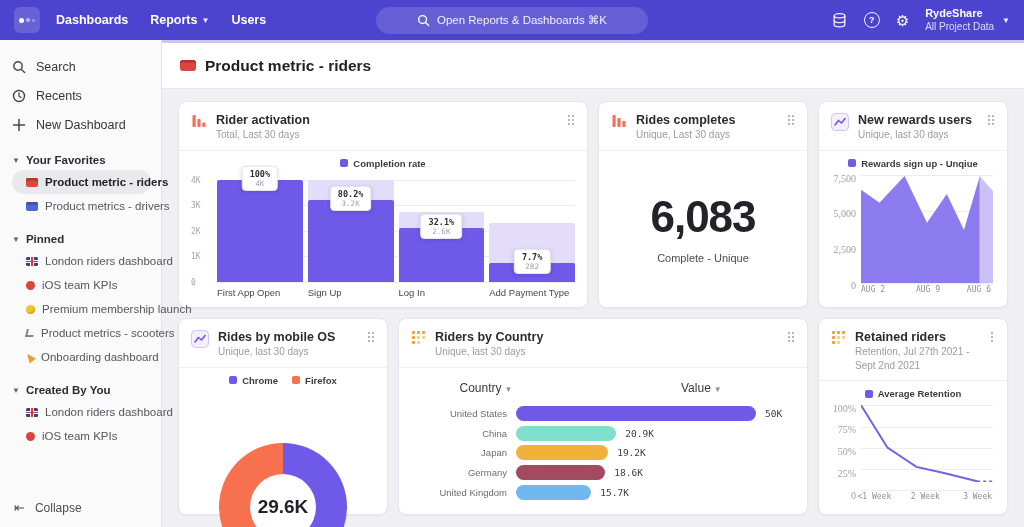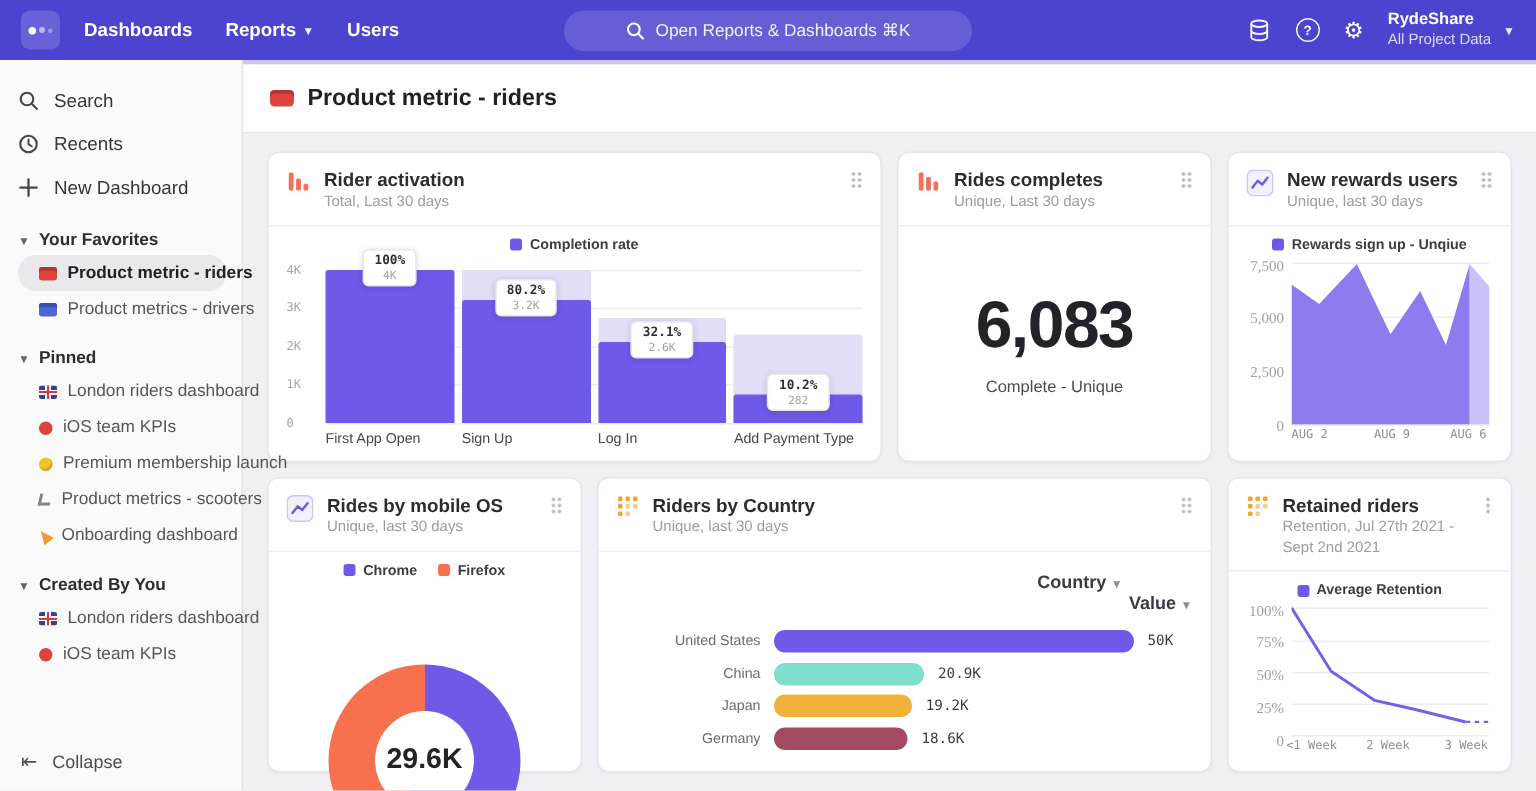--- a/index.html
+++ b/index.html
@@ -107,21 +107,21 @@
   .ainner svg{position:absolute;inset:0;width:100%;height:100%;}
   .axlabels{position:absolute;left:0;right:0;bottom:0;height:13px;}
   .axlab{position:absolute;transform:translateX(-50%);font-size:8px;color:#8e8e96;font-family:"DejaVu Sans Mono",monospace;white-space:nowrap;}
 
   
   .dwrap{flex:1;display:flex;flex-direction:column;align-items:center;gap:47px;}
   .donut{width:128px;height:128px;border-radius:50%;position:relative;margin-top:8px;}
   .dhole{position:absolute;left:50%;top:50%;transform:translate(-50%,-50%);width:66px;height:66px;border-radius:50%;background:#fff;display:flex;align-items:center;justify-content:center;font-size:19px;font-weight:800;color:#222228;}
 
   
-  .hhead{display:flex;align-items:flex-end;padding:6px 0 10px;font-size:12px;font-weight:700;color:#3a3a42;flex-direction:column;}
+  .hhead{display:flex;align-items:center;padding:6px 0 10px;font-size:12px;font-weight:400;color:#3a3a42;}
   .hhead .hc1{width:150px;text-align:center;cursor:pointer;}
   .hhead .hc2{margin-left:120px;cursor:pointer;}
   .hhead .caret{font-size:8px;color:#85858d;margin-left:3px;}
   .hrows{flex:1;display:flex;flex-direction:column;justify-content:space-between;padding-bottom:4px;}
   .hrow{display:flex;align-items:center;height:17px;}
   .hlab{width:105px;text-align:right;font-size:9.5px;color:#6b6b74;padding-right:9px;flex:none;}
   .hbar{height:15px;border-radius:8px;flex:none;}
   .hval{margin-left:9px;font-size:9.5px;color:#3c3c44;font-family:"DejaVu Sans Mono",monospace;}
 </style>
 </head>
@@ -320,21 +320,21 @@
                       <div class="fbar" style="height: 48.3%;"></div>
                       <div class="fchip" style="bottom: calc(48.3% - 11px);">
                         <div class="fpct">32.1%</div>
                         <div class="fcnt">2.6K</div>
                       </div>
                     </div>
                     <div class="fcol">
                       <div class="fbg" style="height: 52.9%;"></div>
                       <div class="fbar" style="height: 17.48%;"></div>
                       <div class="fchip" style="bottom: calc(17.48% - 11px);">
-                        <div class="fpct">10.2%</div>
+                        <div class="fpct">7.7%</div>
                         <div class="fcnt">282</div>
                       </div>
                     </div>
                   </div>
                 </div>
               </div>
               <div class="flabels">
                 <div class="fxlab">First App Open</div>
                 <div class="fxlab">Sign Up</div>
                 <div class="fxlab">Log In</div>
@@ -481,20 +481,25 @@
                 <div class="hrow">
                   <span class="hlab">Japan</span>
                   <span class="hbar" style="width: 92.16px; background: rgb(241, 177, 59);"></span>
                   <span class="hval">19.2K</span>
                 </div>
                 <div class="hrow">
                   <span class="hlab">Germany</span>
                   <span class="hbar" style="width: 89.28px; background: rgb(163, 74, 99);"></span>
                   <span class="hval">18.6K</span>
                 </div>
+                <div class="hrow">
+                  <span class="hlab">United Kingdom</span>
+                  <span class="hbar" style="width: 75.36px; background: rgb(112, 184, 240);"></span>
+                  <span class="hval">15.7K</span>
+                </div>
               </div>
             </div>
         </div>
 
         <div class="card w-fl">
           <div class="chead">
             <span class="cicon"><svg width="15" height="15" viewBox="0 0 15 15">
                   <g fill="#f0a32f">
                     <rect x="1" y="1" width="3" height="3" rx="0.8"></rect>
                     <rect x="6" y="1" width="3" height="3" rx="0.8"></rect>

